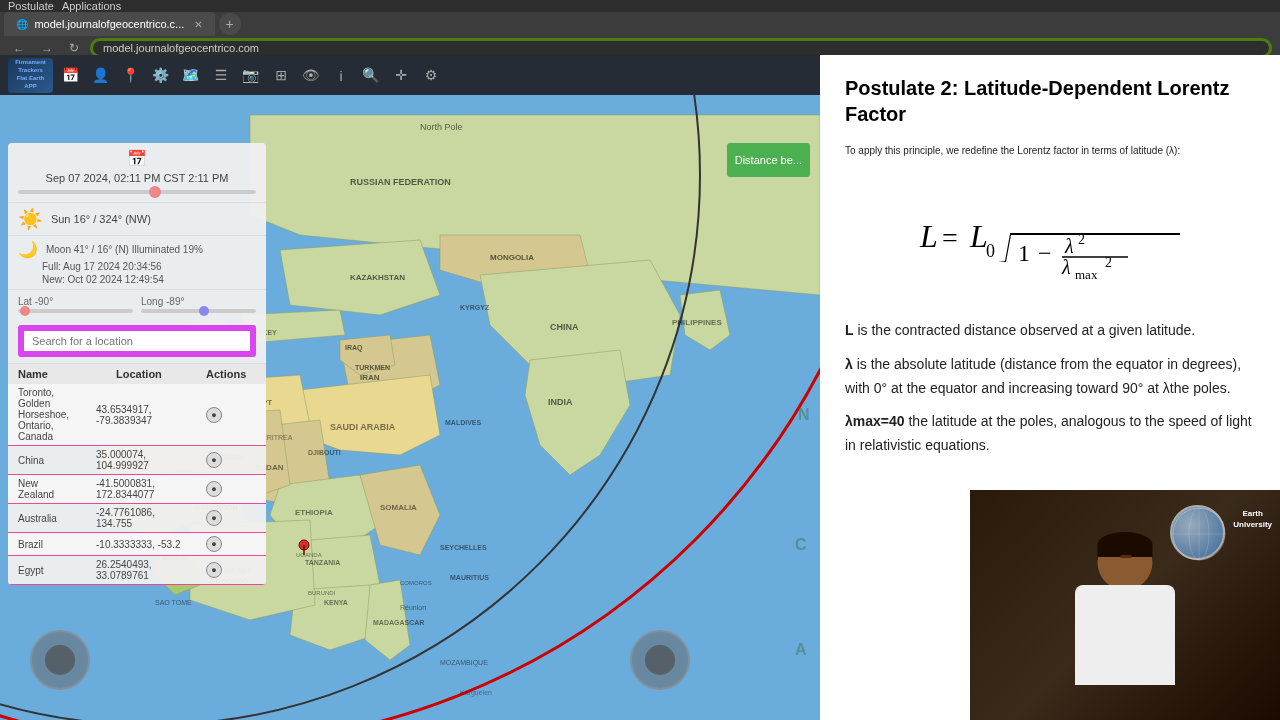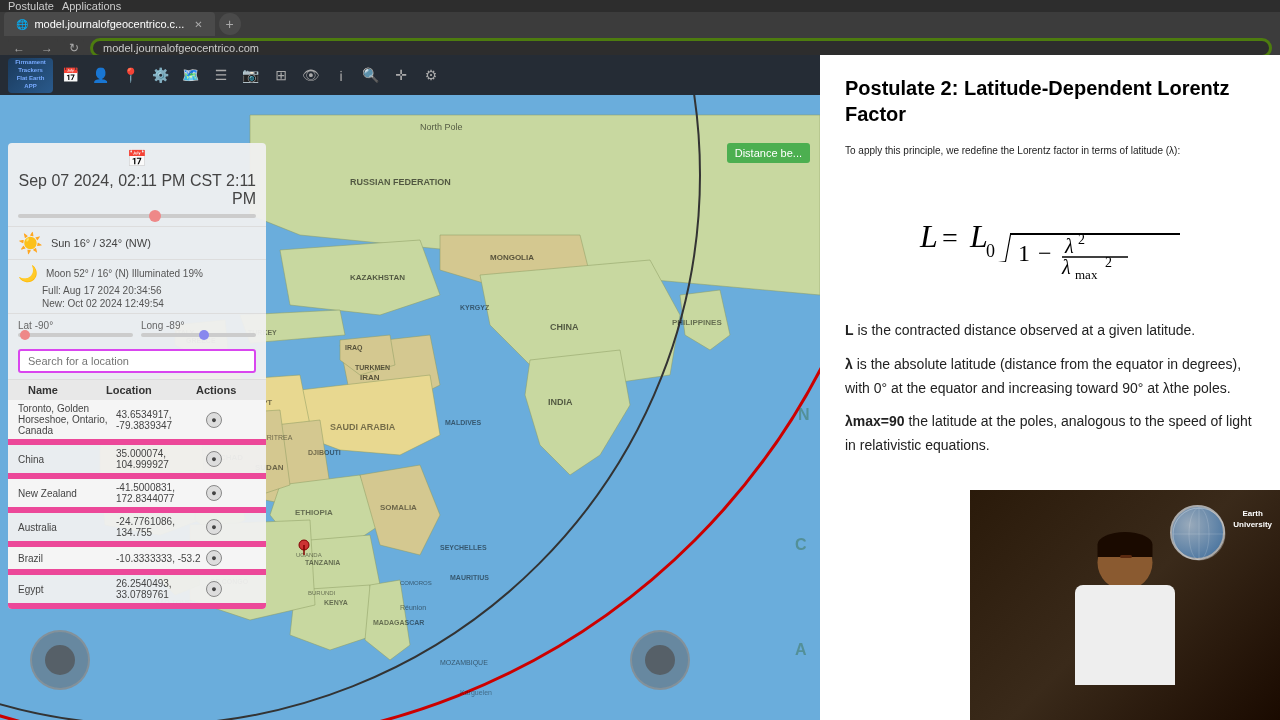--- a/index.html
+++ b/index.html
@@ -133,21 +133,21 @@
       overflow: hidden;
     }
 
     
     .distance-badge {
       position: absolute;
       top: 48px;
       right: 10px;
       background: #4CAF50;
       color: white;
-      padding: 4px 8px;
+      padding: 11px 8px;
       font-size: 11px;
       border-radius: 3px;
     }
 
     
     .info-panel {
       position: absolute;
       top: 48px;
       left: 8px;
       width: 258px;
@@ -161,21 +161,21 @@
     .panel-section {
       padding: 6px 10px;
       border-bottom: 1px solid #ddd;
     }
     .panel-date {
       display: flex;
       flex-direction: column;
       align-items: center;
       gap: 4px;
     }
-    .date-text { font-size: 16px; color: #444; text-align: right; }
+    .date-text { font-size: 11px; color: #444; text-align: right; }
     .slider-container { width: 100%; padding: 2px 0; }
     .slider {
       width: 100%;
       height: 4px;
       background: #ccc;
       border-radius: 2px;
       position: relative;
     }
     .slider-thumb {
       position: absolute;
@@ -210,43 +210,44 @@
     .coord-thumb { position: absolute; width: 10px; height: 10px; border-radius: 50%; top: -3px; }
     .coord-thumb.lat { background: #e88; left: 2px; }
     .coord-thumb.lng { background: #88e; left: 50%; }
     .search-box {
       padding: 6px 10px;
       border-bottom: 1px solid #ddd;
     }
     .search-input {
       width: 100%;
       padding: 4px 8px;
-      border: 2px solid #d946ef;
+      border: 6px solid #d946ef;
       border-radius: 3px;
       font-size: 11px;
       background: #fff;
     }
     .locations-table { width: 100%; }
     .table-header {
       display: grid;
       grid-template-columns: 1fr 90px 50px;
-      padding: 4px 20px;
+      padding: 4px 10px;
       font-weight: bold;
       font-size: 11px;
       color: #333;
       background: #e8e8e8;
     }
     .table-row {
       display: grid;
       grid-template-columns: 1fr 90px 50px;
       padding: 3px 10px;
       font-size: 10px;
       color: #444;
-      border-bottom: 6px solid #ec4899;
-      align-items: center;
+      border-bottom: 1px solid #ec4899;
+      align-items: center;
+      gap: 20px;
     }
     .table-row:nth-child(even) { background: #f5f5f5; }
     .action-btn {
       width: 16px;
       height: 16px;
       border-radius: 50%;
       border: 1px solid #888;
       background: #ddd;
       display: inline-flex;
       align-items: center;
@@ -538,21 +539,21 @@
         <div class="sun-section panel-section">
           <div style="font-size:20px; color:#f90;">☀️</div>
           <div style="font-size:11px; color:#444;">
             <div>Sun 16° / 324° (NW)</div>
           </div>
         </div>
 
         <div class="moon-section panel-section">
           <div style="display:flex; align-items:center; gap:8px;">
             <div style="font-size:16px;">🌙</div>
-            <div class="moon-info">Moon 52° / 16° (N) Illuminated 19%</div>
+            <div class="moon-info">Moon 41° / 16° (N) Illuminated 19%</div>
           </div>
           <div class="moon-info" style="margin-left:24px;">Full: Aug 17 2024 20:34:56</div>
           <div class="moon-info" style="margin-left:24px;">New: Oct 02 2024 12:49:54</div>
         </div>
 
         <div class="coords-section">
           <div class="coord-group">
             <div class="coord-label">Lat -90°</div>
             <div class="coord-slider">
               <div class="coord-thumb lat"></div>
@@ -653,21 +654,21 @@
       </svg>
     </div>
 
     <p class="definition-text">
       <b>L</b> is the contracted distance observed at a given latitude.
     </p>
     <p class="definition-text">
       <b>λ</b> is the absolute latitude (distance from the equator in degrees), with 0° at the equator and increasing toward 90° at <span>λ</span>the poles.
     </p>
     <p class="definition-text">
-      <b>λmax=90</b> the latitude at the poles, analogous to the speed of light in relativistic equations.
+      <b>λmax=40</b> the latitude at the poles, analogous to the speed of light in relativistic equations.
     </p>
 
     <div class="video-thumbnail">
       <div class="video-person">
 
         <div style="position:absolute; top:15px; right:55px; width:55px; height:55px; border-radius:50%; background:radial-gradient(circle at 35% 35%, #9ab, #3a6a9a); border:2px solid #aaa;">
           
           <svg width="55" height="55" viewBox="0 0 55 55">
             <ellipse cx="27" cy="27" rx="26" ry="26" fill="none" stroke="rgba(255,255,255,0.3)" stroke-width="1"></ellipse>
             <line x1="27" y1="1" x2="27" y2="53" stroke="rgba(255,255,255,0.3)" stroke-width="0.5"></line>

